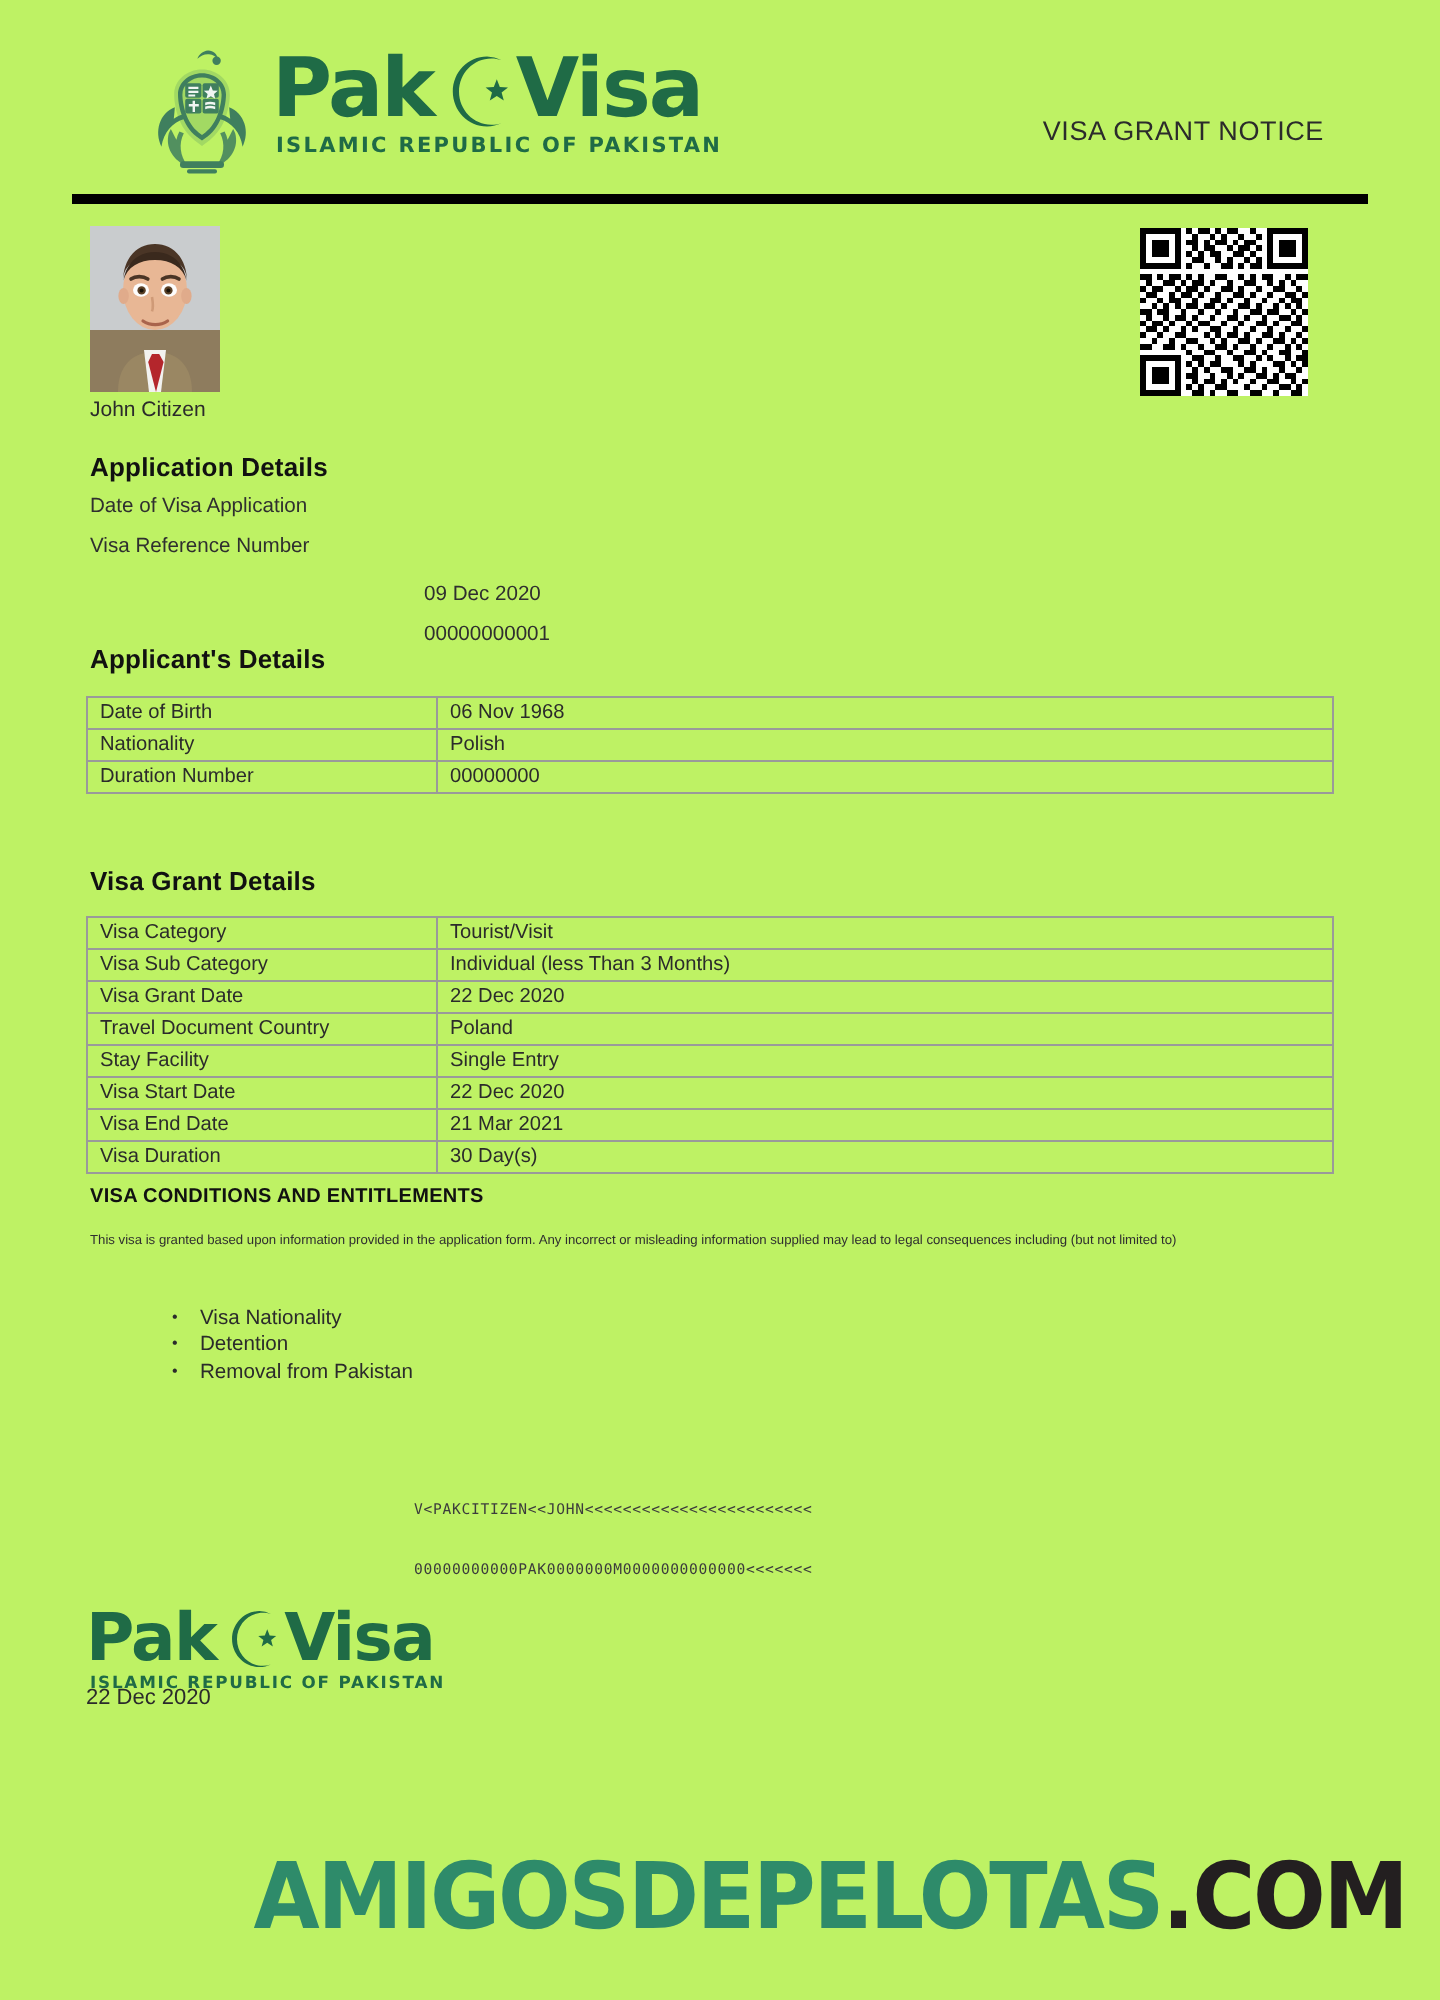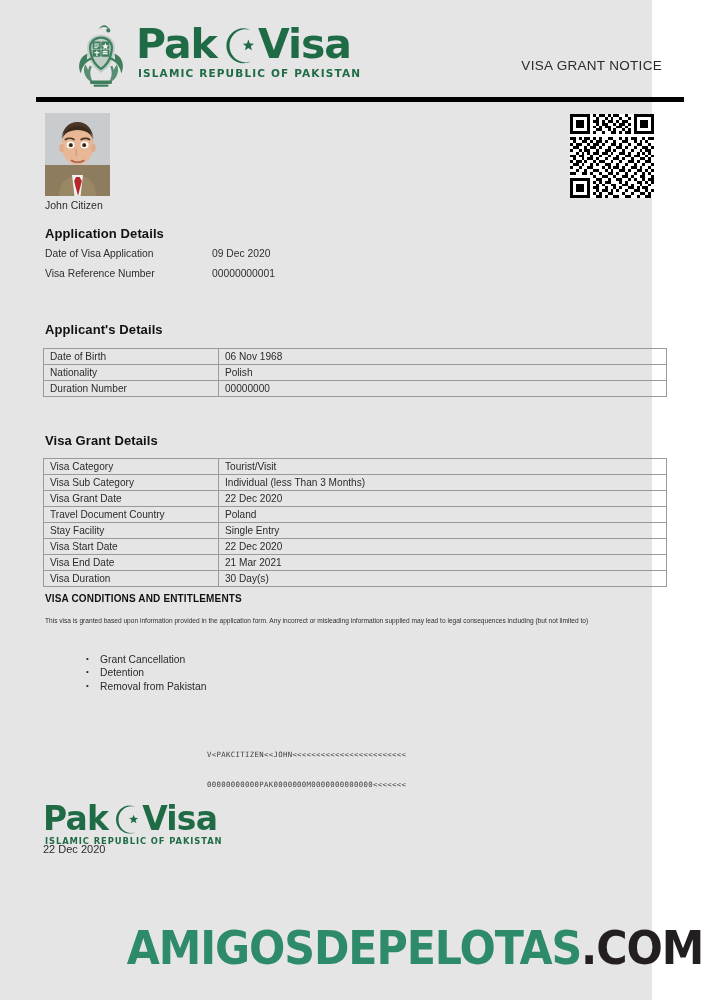--- a/index.html
+++ b/index.html
@@ -12,23 +12,23 @@
     height: 1000px;
     font-family: "Liberation Sans", sans-serif;
     color: #1a1a1a;
     position: relative;
     overflow: hidden;
   }
 
   .page {
     position: absolute;
     left: 0; top: 0;
-    width: 652px;
+    width: 720px;
     height: 1000px;
-    background: #e5e5e5;
+    background: #bef264;
   }
 
   
   .header {
     position: absolute;
     left: 36px;
     top: 22px;
     width: 648px;
     height: 68px;
   }
@@ -147,21 +147,21 @@
     left: 45px;
     font-size: 10.3px;
     color: #2f2f2f;
     width: 400px;
   }
   .kv .k {
     display: inline-block;
     width: 167px;
     vertical-align: top;
   }
-  .kv .v { display: inline-block; vertical-align: top; }
+  .kv .v { display: inline-block; vertical-align: top; margin-top: 44px; }
   #kv-row-0 { top: 248px; }
   #kv-row-1 { top: 268px; }
 
   
   table.doc-table {
     position: absolute;
     left: 43px;
     width: 624px;
     border-collapse: collapse;
     table-layout: fixed;
@@ -648,21 +648,21 @@
       <tr>
         <td class="lbl">Visa Duration</td>
         <td>30 Day(s)</td>
       </tr>
     </tbody>
   </table>
 
   <div class="sec-title" id="conditions-title">VISA CONDITIONS AND ENTITLEMENTS</div>
   <div class="cond-para">This visa is granted based upon information provided in the application form. Any incorrect or misleading information supplied may lead to legal consequences including (but not limited to)</div>
   <ul class="cond-list">
-    <li>Grant Cancellation</li>
+    <li>Visa Nationality</li>
     <li>Detention</li>
     <li>Removal from Pakistan</li>
   </ul>
 
   <div class="mrz">
     <div>V&lt;PAKCITIZEN&lt;&lt;JOHN&lt;&lt;&lt;&lt;&lt;&lt;&lt;&lt;&lt;&lt;&lt;&lt;&lt;&lt;&lt;&lt;&lt;&lt;&lt;&lt;&lt;&lt;&lt;&lt;</div>
     <div>00000000000PAK0000000M0000000000000&lt;&lt;&lt;&lt;&lt;&lt;&lt;</div>
   </div>
 
   <div class="footer-brand brand-text">

